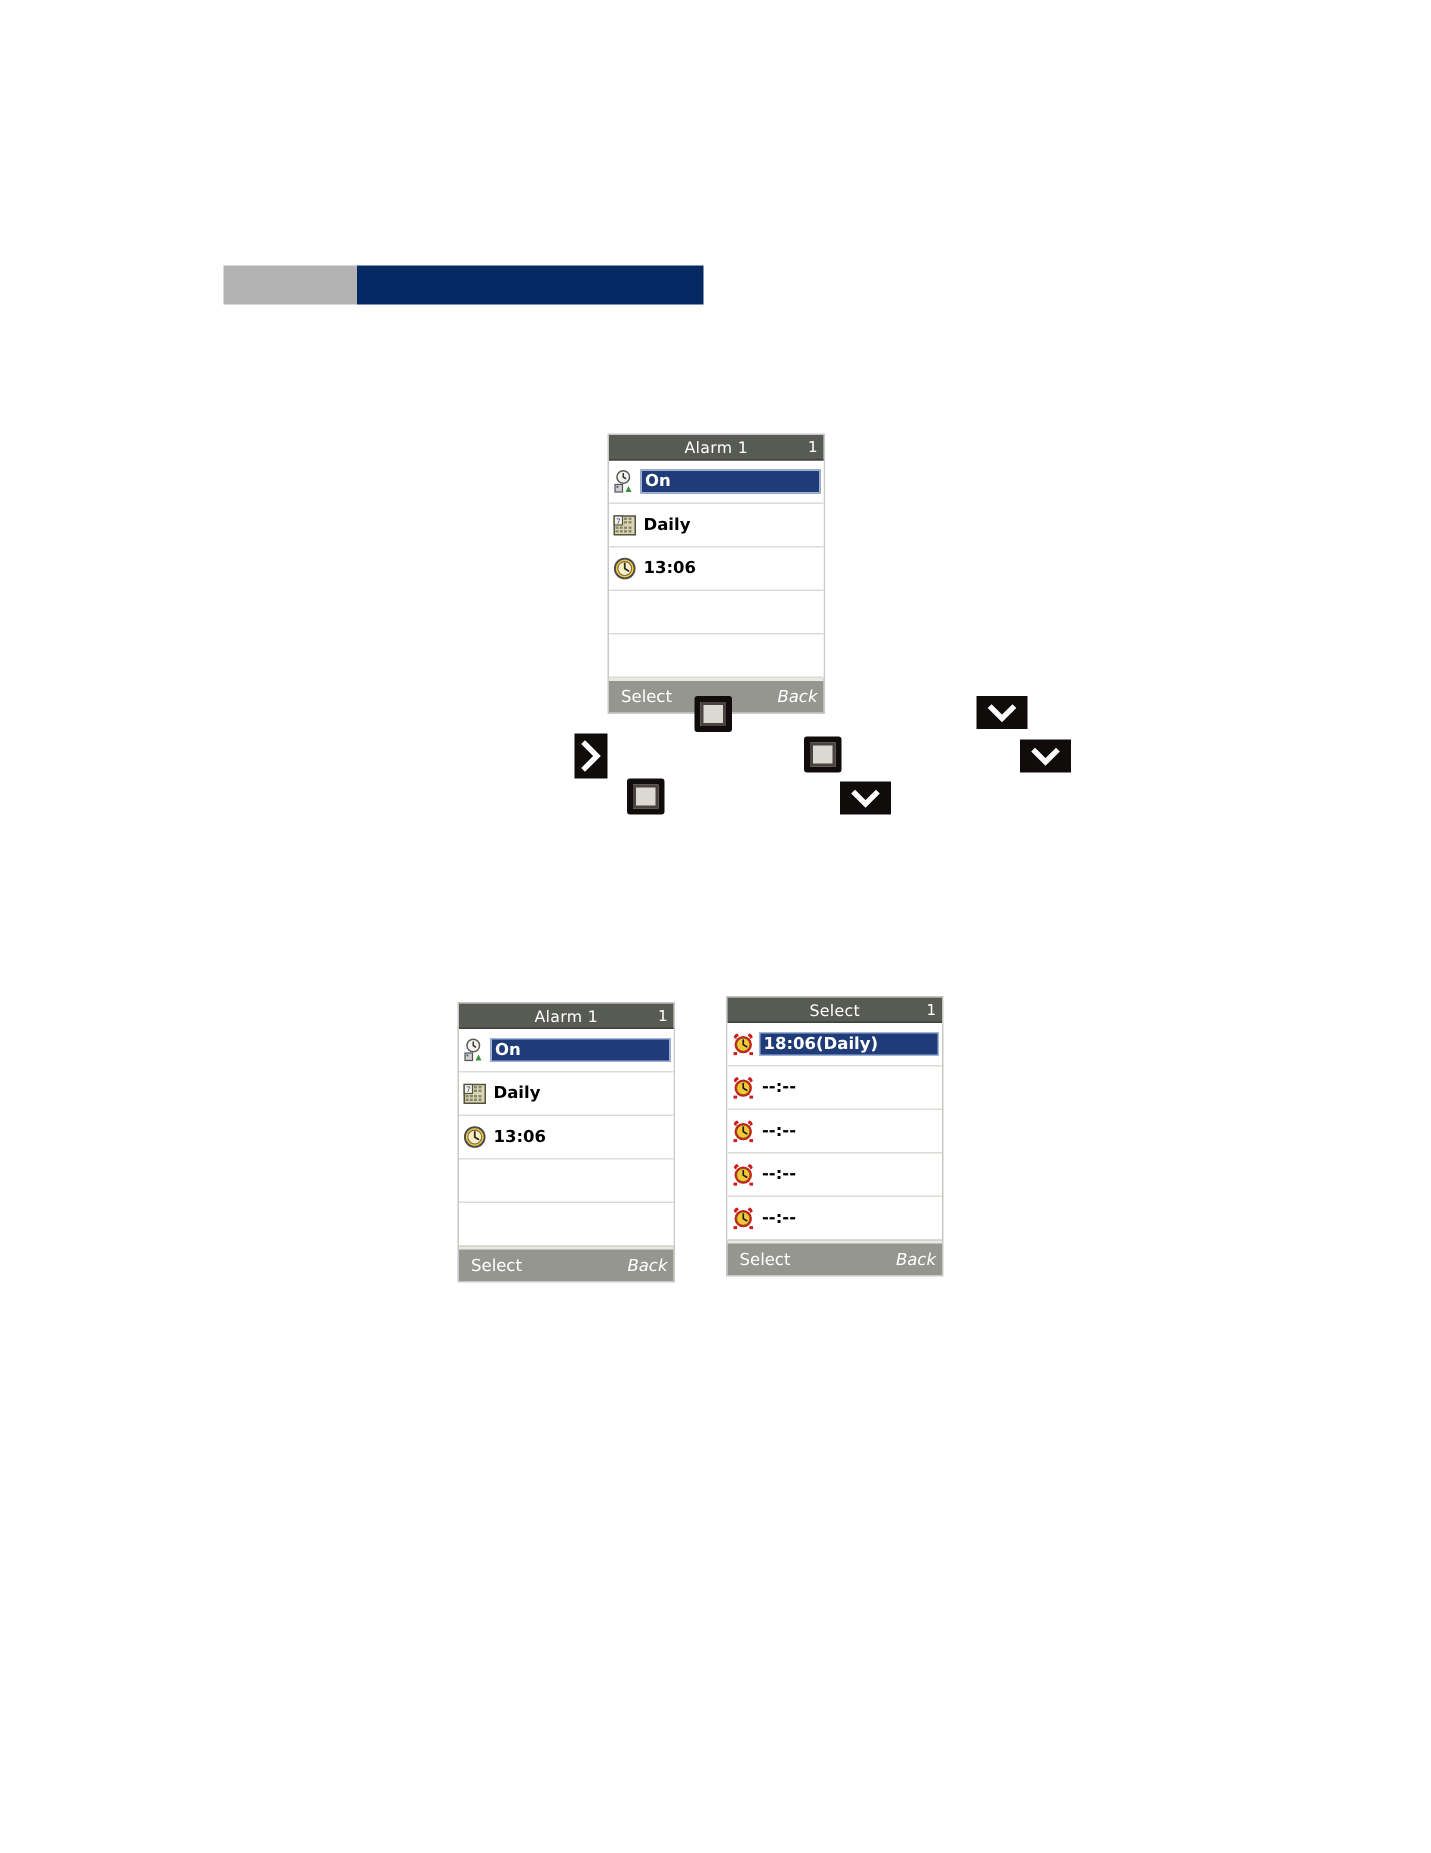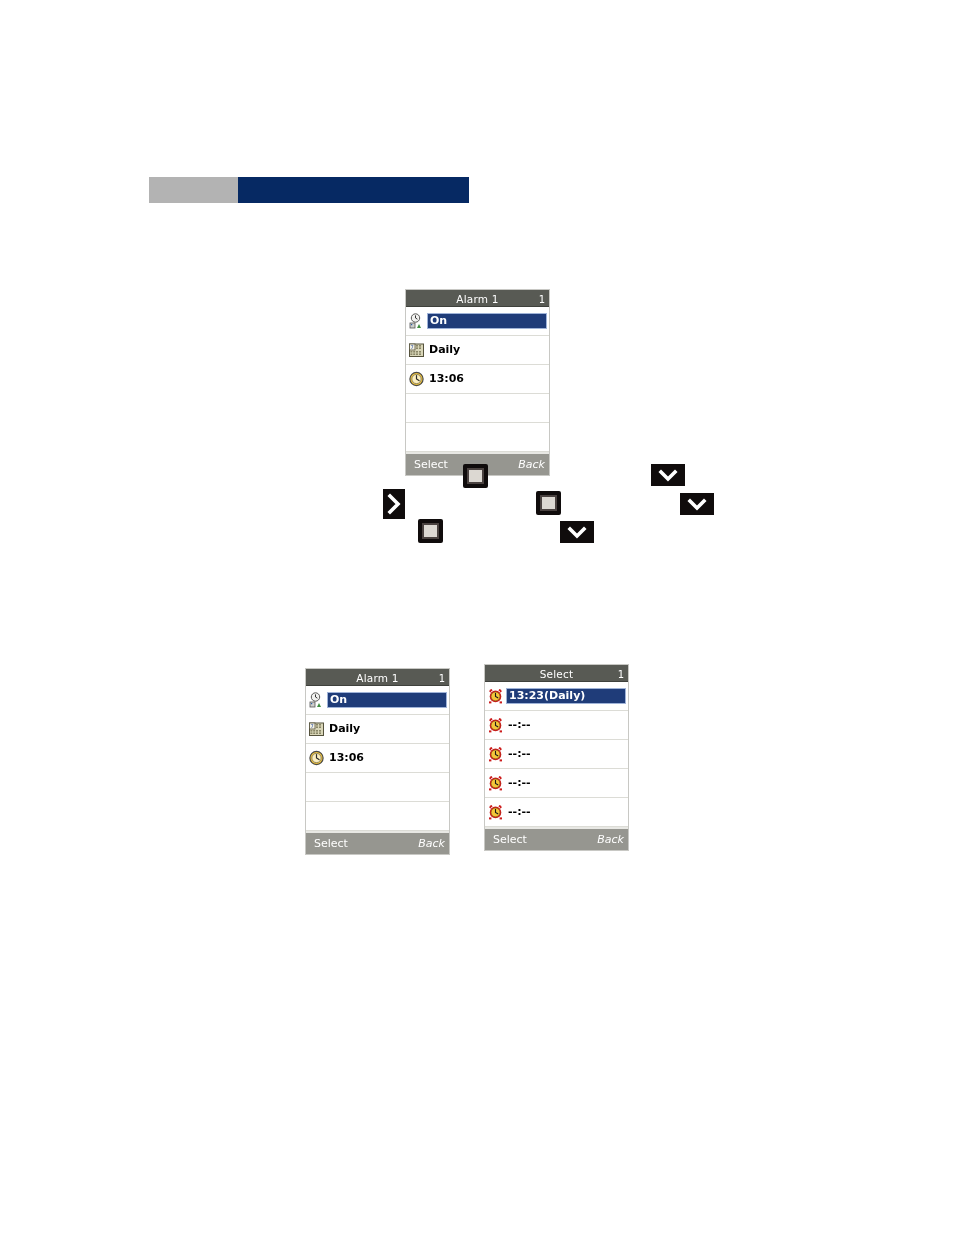--- a/index.html
+++ b/index.html
@@ -348,21 +348,21 @@
         <svg width="17" height="16" viewBox="0 0 17 16">
           <path d="M2.2 3.6 a3 3 0 0 1 2.4-2.6 l1 1.6 a2.4 2.4 0 0 0-1.9 2z" fill="#cc1c1c"></path>
           <path d="M14.8 3.6 a3 3 0 0 0-2.4-2.6 l-1 1.6 a2.4 2.4 0 0 1 1.9 2z" fill="#cc1c1c"></path>
           <circle cx="8.5" cy="8.4" r="5.8" fill="#cc1c1c"></circle>
           <circle cx="8.5" cy="8.4" r="4.4" fill="#f4c63a" stroke="#7a5a10" stroke-width="0.6"></circle>
           <path d="M8.5 5.4 V8.4 L10.8 9.8" stroke="#1a1a18" stroke-width="1.1" fill="none" stroke-linecap="round"></path>
           <rect x="2" y="13.4" width="2.4" height="2" fill="#cc1c1c"></rect>
           <rect x="12.6" y="13.4" width="2.4" height="2" fill="#cc1c1c"></rect>
         </svg>
       </span>
-      <span class="label">13:23(Daily)</span>
+      <span class="label">18:06(Daily)</span>
     </div>
 
     <div class="row">
       <span class="ico icon-alarmclock">
         <svg width="17" height="16" viewBox="0 0 17 16">
           <path d="M2.2 3.6 a3 3 0 0 1 2.4-2.6 l1 1.6 a2.4 2.4 0 0 0-1.9 2z" fill="#cc1c1c"></path>
           <path d="M14.8 3.6 a3 3 0 0 0-2.4-2.6 l-1 1.6 a2.4 2.4 0 0 1 1.9 2z" fill="#cc1c1c"></path>
           <circle cx="8.5" cy="8.4" r="5.8" fill="#cc1c1c"></circle>
           <circle cx="8.5" cy="8.4" r="4.4" fill="#f4c63a" stroke="#7a5a10" stroke-width="0.6"></circle>
           <path d="M8.5 5.4 V8.4 L10.8 9.8" stroke="#1a1a18" stroke-width="1.1" fill="none" stroke-linecap="round"></path>

